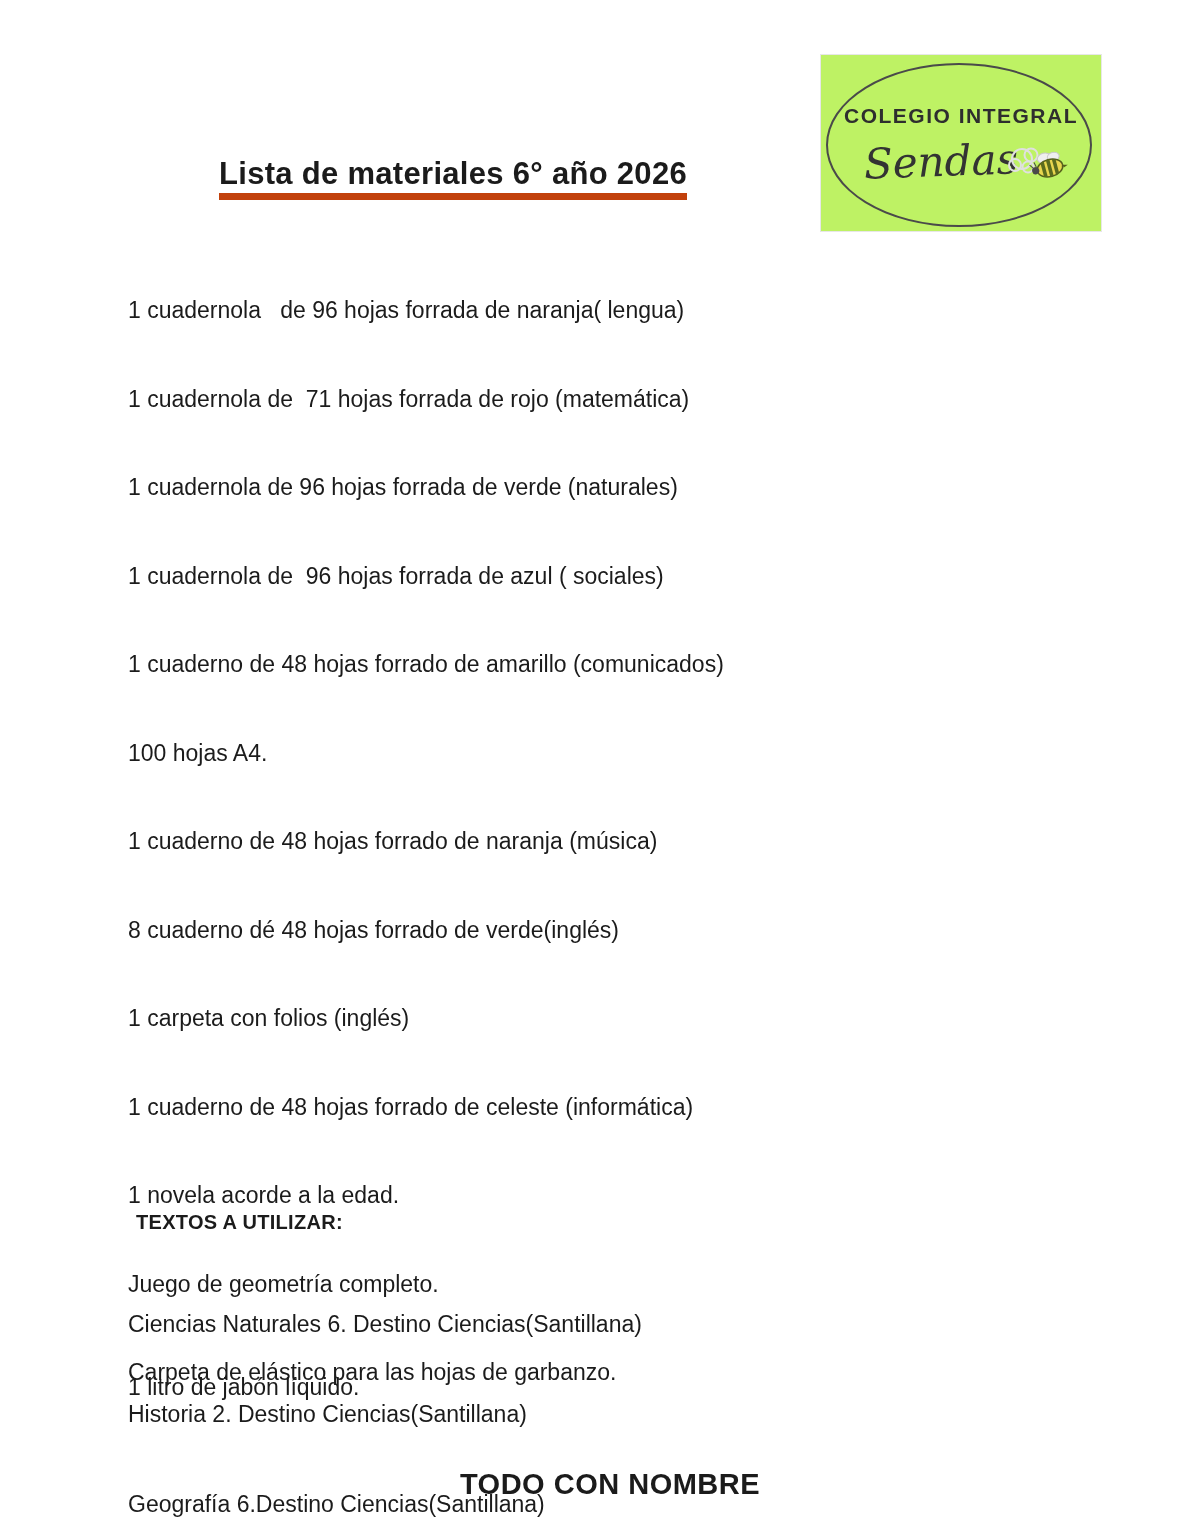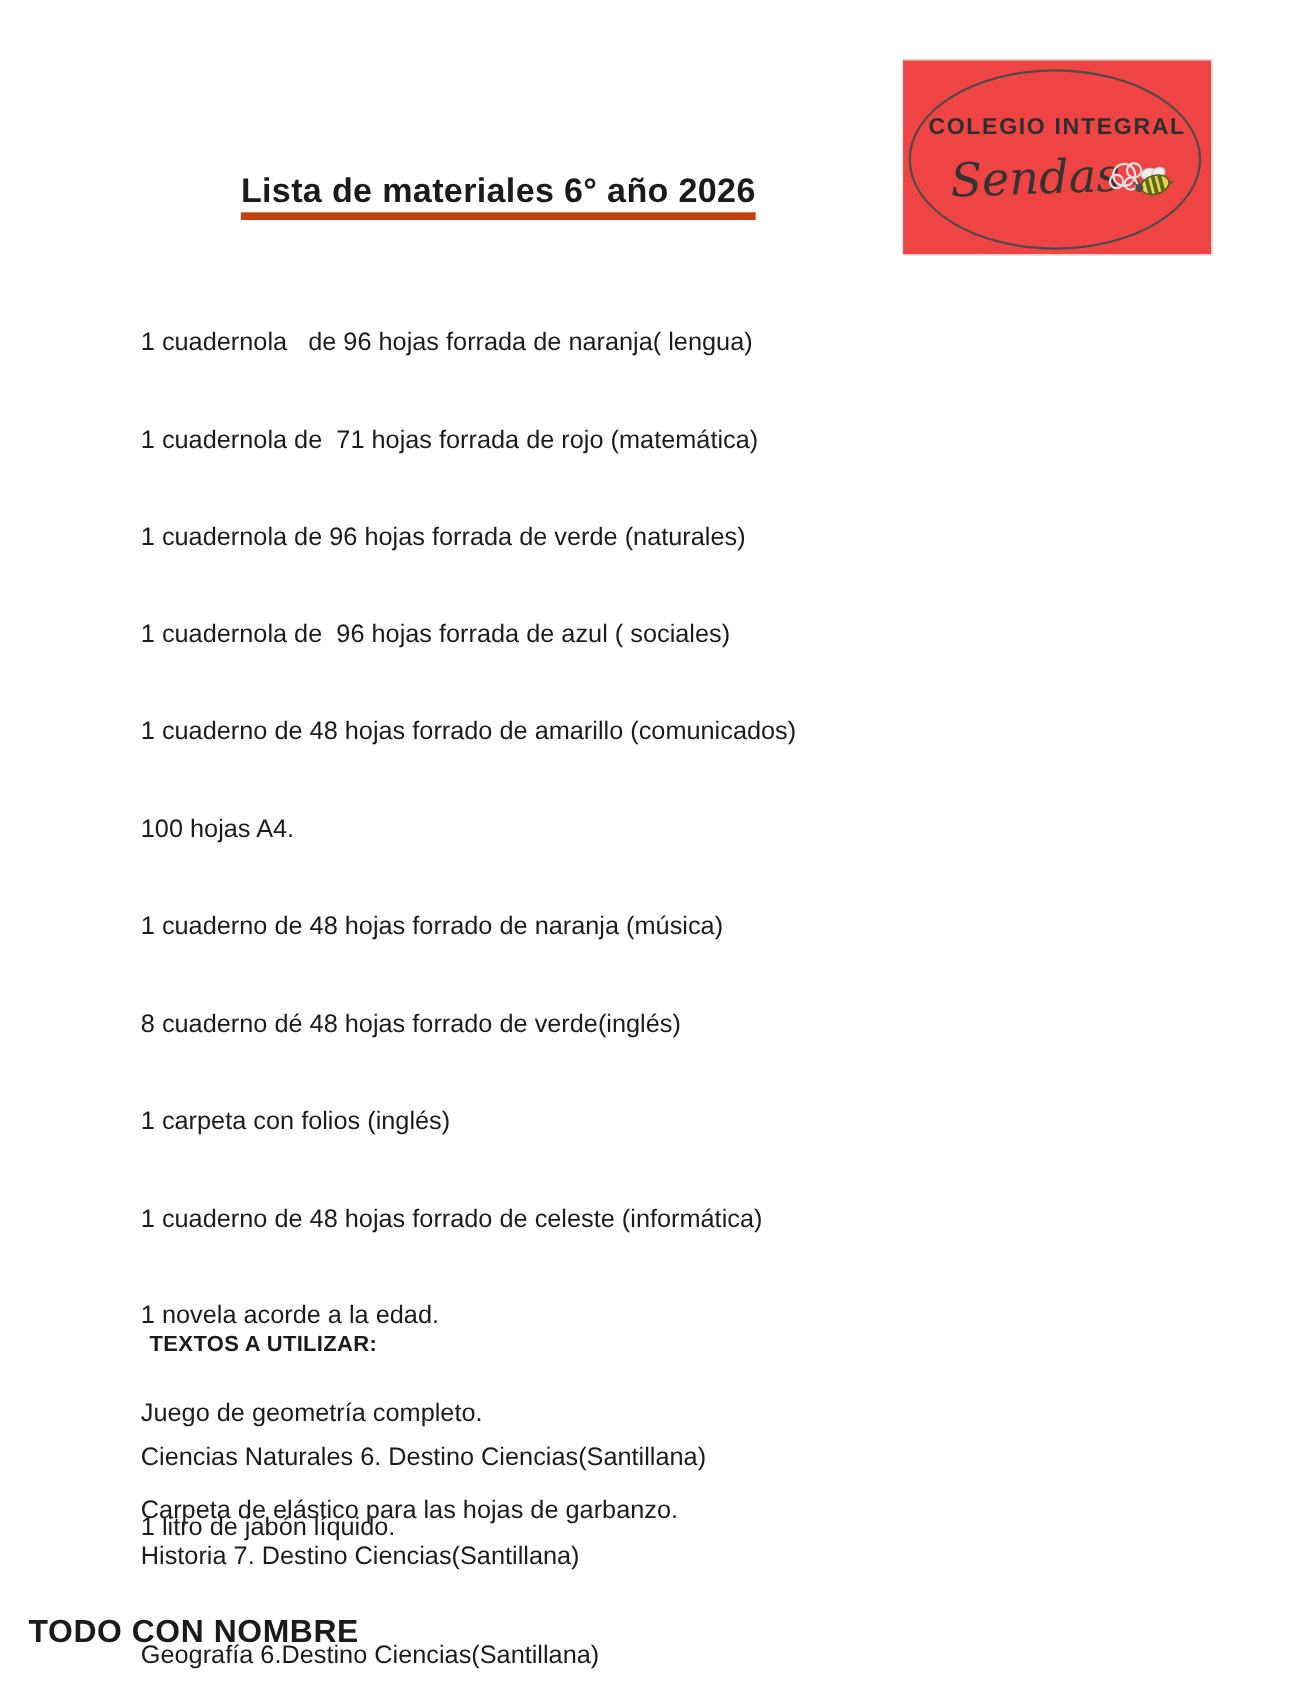--- a/index.html
+++ b/index.html
@@ -32,21 +32,21 @@
   }
 
   
   .logo {
     position: absolute;
     left: 820px;
     top: 54px;
     width: 280px;
     height: 176px;
     border: 1px solid #e7e7e7;
-    background: #ef4444;
+    background: #bef264;
   }
   .logo-ellipse {
     position: absolute;
     left: 5px;
     top: 8px;
     width: 262px;
     height: 160px;
     border: 2px solid #4a4a4a;
     border-radius: 50%;
   }
@@ -117,20 +117,21 @@
     top: 1373px;
     font-size: 23px;
     line-height: 29.5px;
     white-space: pre;
   }
   .footer-note {
     position: absolute;
     left: 26px;
     top: 1470px;
     width: 1168px;
+    text-align: center;
     font-size: 29px;
     font-weight: bold;
     line-height: 1;
     letter-spacing: 0.5px;
     white-space: pre;
   }
 </style>
 </head>
 <body>
 
@@ -198,21 +199,21 @@
     
     
     
     
   </div>
 
   <div class="textos-heading">TEXTOS A UTILIZAR:</div>
 
   <div class="books">
     <div>Ciencias Naturales 6. Destino Ciencias(Santillana)</div>
-    <div>Historia 7. Destino Ciencias(Santillana)</div>
+    <div>Historia 2. Destino Ciencias(Santillana)</div>
     <div>Geografía 6.Destino Ciencias(Santillana)</div>
   </div>
 
   <div class="extra-item">1 litro de jabón líquido.</div>
 
   <div class="footer-note">TODO CON NOMBRE</div>
 
 </div>
 
 </body></html>

